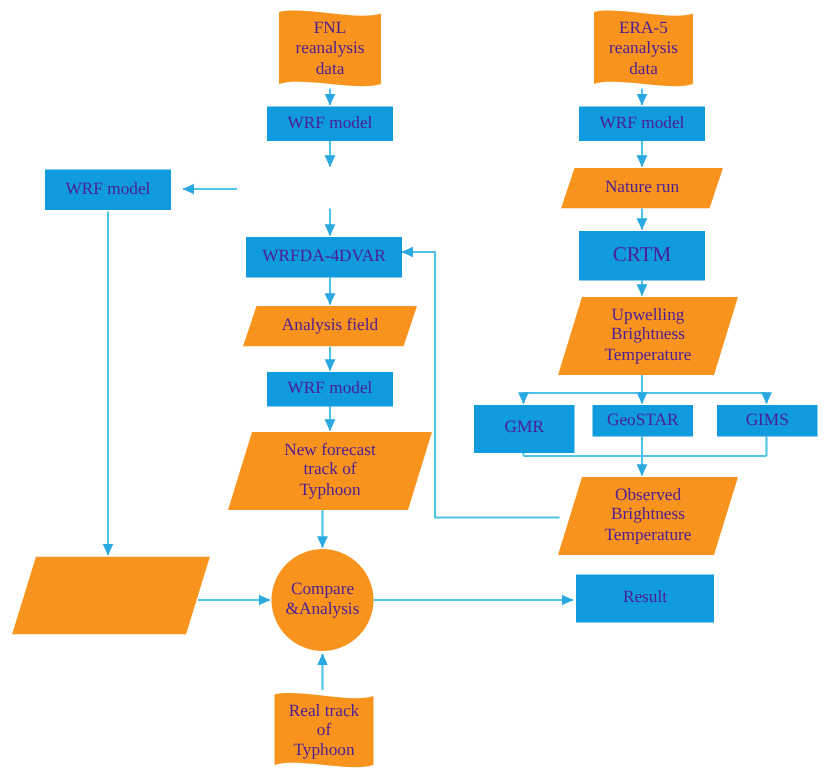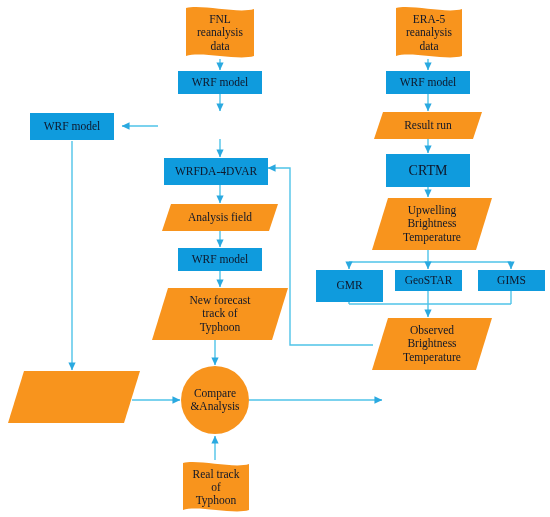--- a/index.html
+++ b/index.html
@@ -21,21 +21,21 @@
     left: 0; top: 0;
     width: 550px; height: 517px;
     pointer-events: none;
   }
   .node {
     position: absolute;
     display: flex;
     align-items: center;
     justify-content: center;
     text-align: center;
-    color: #0f172a;
+    color: #4c1d95;
     line-height: 1.14;
     box-sizing: border-box;
     z-index: 2;
   }
   .node .lbl {
     position: relative;
     z-index: 3;
     display: block;
     width: 100%;
     padding: 0 4px;
@@ -185,41 +185,44 @@
     <svg viewBox="0 0 76 53" preserveAspectRatio="none" style="position:absolute;left:0;top:0;width:100%;height:100%;">
       <path d="M5,2 C20,-2 56,8 71,3 L71,49 C56,54 20,44 5,49 Z" fill="#F8941D"></path>
     </svg>
     <span class="lbl" style="font-size:11.5px;">
       <span>Real track</span><br>
       <span>of</span><br>
       <span>Typhoon</span>
     </span>
   </div>
 
+  <div class="node rect" style="left:384px; top:383px; width:92px; height:32px;">
+    <span class="lbl" style="font-size:11.5px;">Result</span>
+  </div>
 
   <div class="node doc" style="left:390px; top:6px; width:78px; height:54px; background:transparent;">
     <svg viewBox="0 0 78 54" preserveAspectRatio="none" style="position:absolute;left:0;top:0;width:100%;height:100%;">
       <path d="M6,2 C21,-2 57,8 72,3 L72,50 C57,55 21,45 6,50 Z" fill="#F8941D"></path>
     </svg>
     <span class="lbl" style="font-size:11.5px;">
       <span>ERA-5</span><br>
       <span>reanalysis</span><br>
       <span>data</span>
     </span>
   </div>
 
   <div class="node rect" style="left:386px; top:71px; width:84px; height:23px;">
     <span class="lbl" style="font-size:11.5px;">WRF model</span>
   </div>
 
   <div class="node para" style="left:374px; top:112px; width:108px; height:27px; background:transparent;">
     <svg viewBox="0 0 108 27" preserveAspectRatio="none" style="position:absolute;left:0;top:0;width:100%;height:100%;">
       <path d="M9,0 L108,0 L99,27 L0,27 Z" fill="#F8941D"></path>
     </svg>
-    <span class="lbl" style="font-size:11.5px;">Result run</span>
+    <span class="lbl" style="font-size:11.5px;">Nature run</span>
   </div>
 
   <div class="node rect" style="left:386px; top:154px; width:84px; height:33px;">
     <span class="lbl" style="font-size:14px;">CRTM</span>
   </div>
 
   <div class="node para" style="left:372px; top:198px; width:120px; height:52px; background:transparent;">
     <svg viewBox="0 0 120 52" preserveAspectRatio="none" style="position:absolute;left:0;top:0;width:100%;height:100%;">
       <path d="M16,0 L120,0 L104,52 L0,52 Z" fill="#F8941D"></path>
     </svg>

